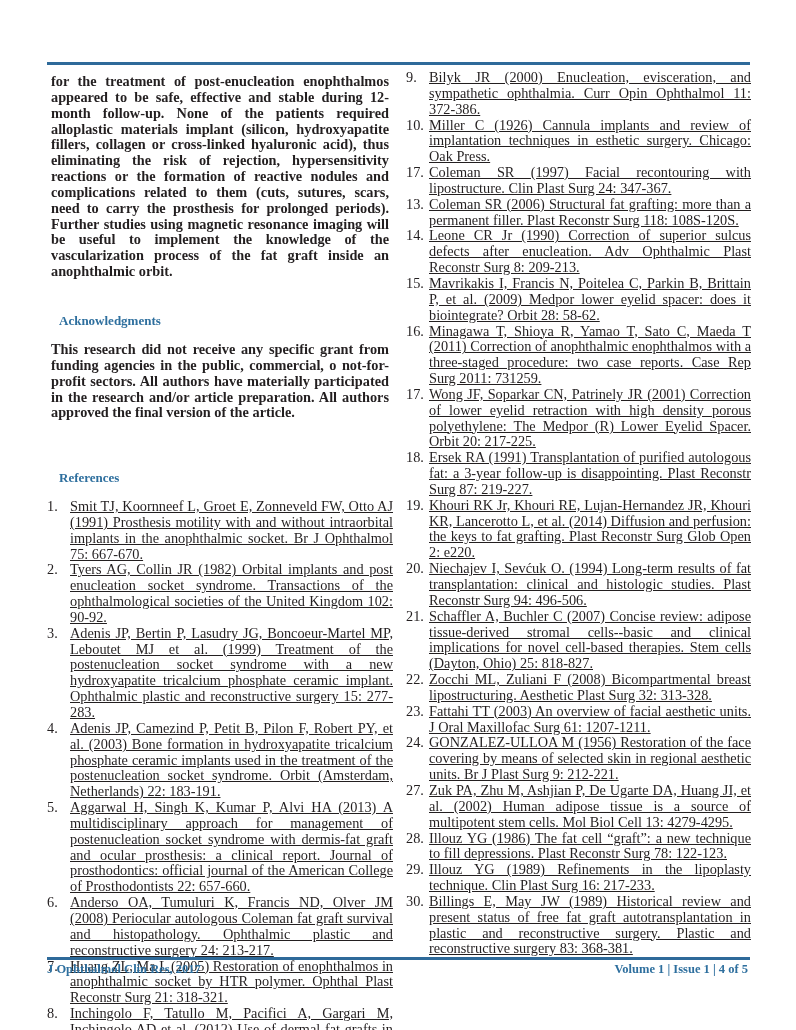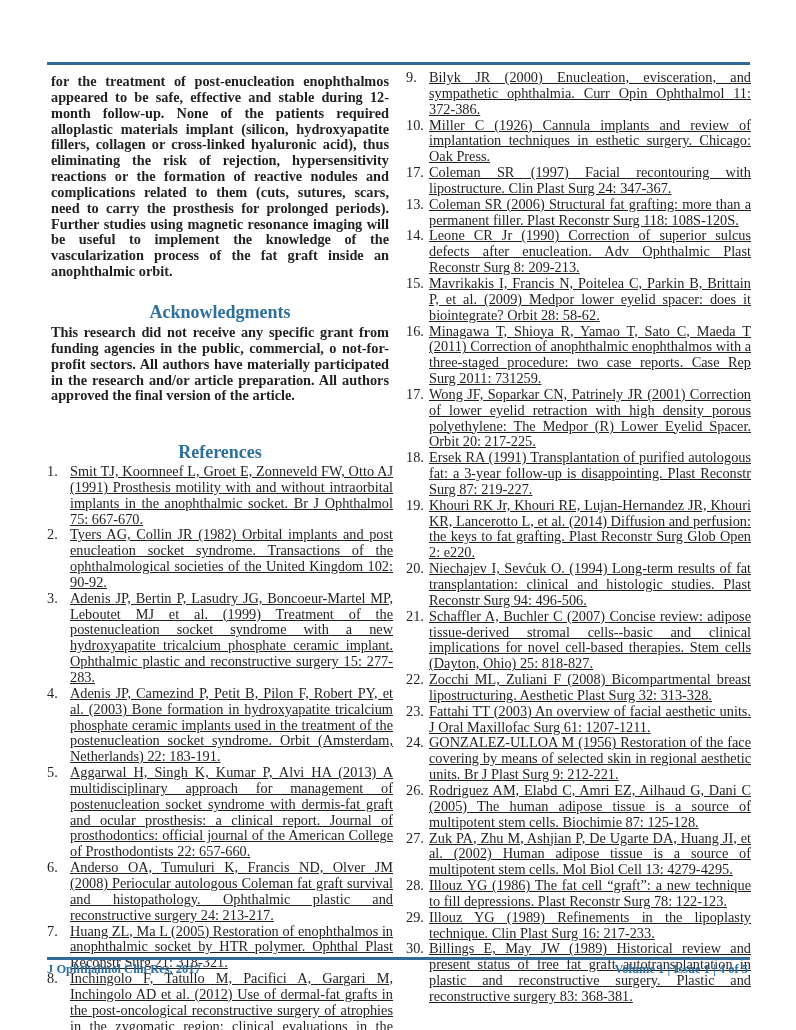--- a/index.html
+++ b/index.html
@@ -6,21 +6,21 @@
   body { width: 796px; height: 1030px; position: relative; overflow: hidden;
          font-family: "Liberation Serif", "DejaVu Serif", serif; color: #231f20; }
   .rule { position: absolute; left: 47px; width: 703px; height: 3px; background: #2e6a9a; }
   .rule.top { top: 62px; }
   .rule.bottom { top: 957px; }
   .col { position: absolute; top: 70px; font-size: 14.3px; line-height: 15.85px; }
   .col.left { left: 47px; width: 346px; }
   .col.right { left: 406px; width: 345px; }
   p { margin: 4px; text-align: justify; font-weight: bold; }
   .gap { height: 15.85px; }
-  h2 { margin: 3px; font-size: 18px; line-height: 18px; color: #2e6f9e; font-weight: bold; text-align: center; }
+  h2 { margin: 12px; font-size: 13px; line-height: 18px; color: #2e6f9e; font-weight: bold; }
   .sec-gap { height: 16px; }
   ol { list-style: none; margin: 0; padding: 0; }
   li { position: relative; padding-left: 23px; text-align: justify; }
   li .num { position: absolute; left: 0; top: 0; }
   li .txt { display: block; text-decoration: underline; }
   .footer { position: absolute; top: 962px; font-size: 12.5px; font-weight: bold; color: #2e6f9e; font-family: Liberation Serif, serif; }
   .footer.left { left: 47px; }
   .footer.right { right: 48px; }
 </style>
 </head>
@@ -128,24 +128,20 @@
       </li>
     <li>
         <span class="num">23.</span>
         <span class="txt">Fattahi TT (2003) An overview of facial aesthetic units. J Oral Maxillofac Surg 61: 1207-1211.</span>
       </li>
     <li>
         <span class="num">24.</span>
         <span class="txt">GONZALEZ-ULLOA M (1956) Restoration of the face covering by means of selected skin in regional aesthetic units. Br J Plast Surg 9: 212-221.</span>
       </li>
     <li>
-        <span class="num">26.</span>
-        <span class="txt">Rodriguez AM, Elabd C, Amri EZ, Ailhaud G, Dani C (2005) The human adipose tissue is a source of multipotent stem cells. Biochimie 87: 125-128.</span>
-      </li>
-    <li>
         <span class="num">27.</span>
         <span class="txt">Zuk PA, Zhu M, Ashjian P, De Ugarte DA, Huang JI, et al. (2002) Human adipose tissue is a source of multipotent stem cells. Mol Biol Cell 13: 4279-4295.</span>
       </li>
     <li>
         <span class="num">28.</span>
         <span class="txt">Illouz YG (1986) The fat cell “graft”: a new technique to fill depressions. Plast Reconstr Surg 78: 122-123.</span>
       </li>
     <li>
         <span class="num">29.</span>
         <span class="txt">Illouz YG (1989) Refinements in the lipoplasty technique. Clin Plast Surg 16: 217-233.</span>

